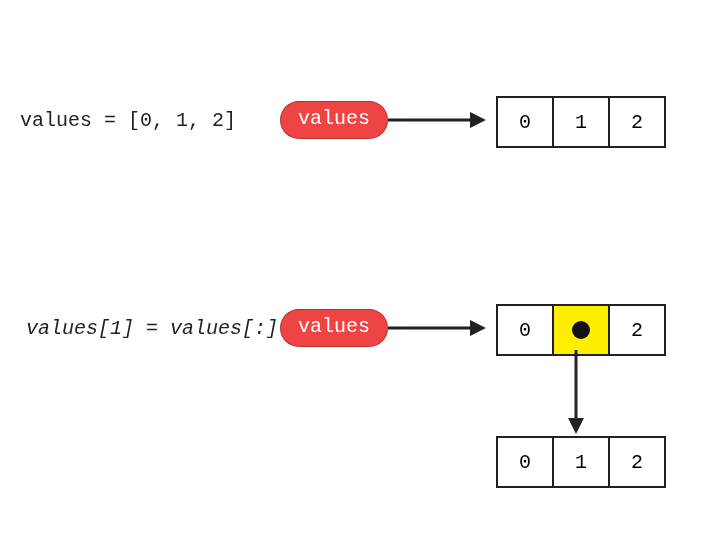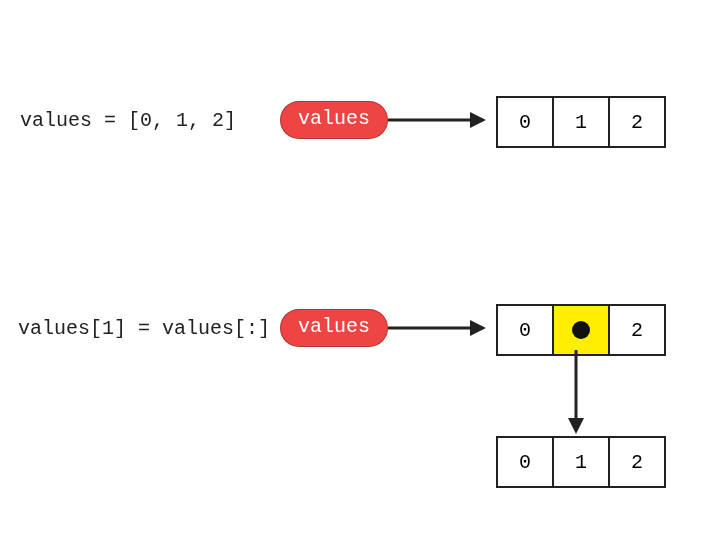--- a/index.html
+++ b/index.html
@@ -86,21 +86,21 @@
     <path d="M2 12 L84 12"></path>
     <path class="head" d="M84 4 L100 12 L84 20 Z"></path>
   </svg>
 
   <div class="cells" style="left:496px; top:96px;">
     <div class="cell">0</div>
     <div class="cell">1</div>
     <div class="cell">2</div>
   </div>
 
-  <div class="code" style="left:18px; top:317px;">values[1] = values[:]</div>
+  <div class="code" style="left:26px; top:317px;font-style:italic;">values[1] = values[:]</div>
 
   <div class="pill" style="left:280px; top:309px;">values</div>
 
   <svg class="arrow" style="left:386px; top:316px;" width="100" height="24">
     <path d="M2 12 L84 12"></path>
     <path class="head" d="M84 4 L100 12 L84 20 Z"></path>
   </svg>
 
   <div class="cells" style="left:496px; top:304px;">
     <div class="cell">0</div>

